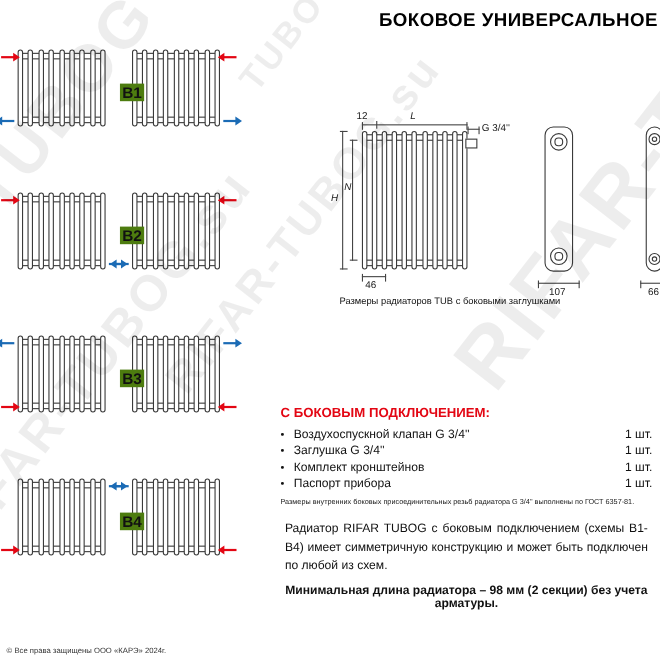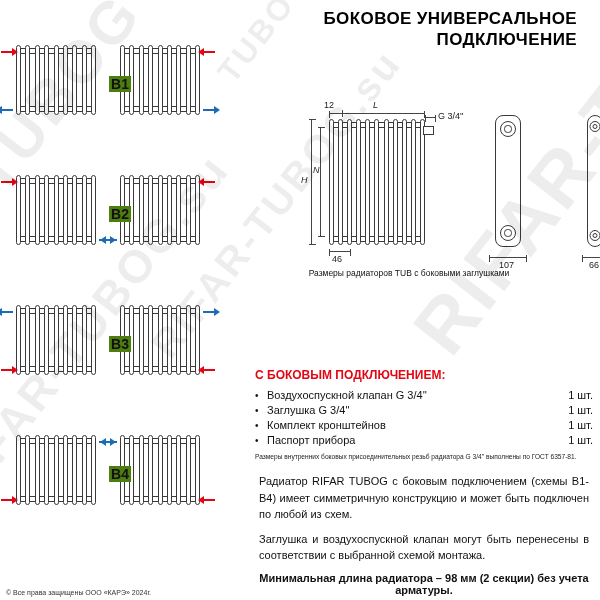--- a/index.html
+++ b/index.html
@@ -9,21 +9,21 @@
   }
   
   .wm{position:absolute;z-index:3;pointer-events:none;color:rgba(0,0,0,0.07);
       font-weight:bold;white-space:nowrap;letter-spacing:3px;transform-origin:left center;}
   .wm1{font-size:60px;left:-15px;top:150px;transform:rotate(-52deg);}
   .wm2{font-size:46px;left:-45px;top:470px;transform:rotate(-52deg);}
   .wm3{font-size:40px;left:160px;top:330px;transform:rotate(-52deg);}
   .wm4{font-size:76px;left:430px;top:300px;transform:rotate(-52deg);}
   .wm5{font-size:32px;left:225px;top:60px;transform:rotate(-52deg);}
   
-  .title{position:absolute;top:8px;right:23px;text-align:right;z-index:2;}
+  .title{position:absolute;top:8px;right:2px;text-align:right;z-index:2;}
   .title span{display:block;font-weight:bold;font-size:17px;line-height:1.25;letter-spacing:.4px;color:#000;}
   
   .schemes{position:absolute;left:16px;top:45px;width:208px;z-index:2;}
   .scheme-row{position:relative;height:70px;margin-bottom:60px;display:flex;gap:24px;}
   .rad-unit{position:relative;width:80px;height:70px;}
   .radiator{position:relative;width:80px;height:70px;display:flex;justify-content:space-between;}
   .radiator::before,.radiator::after{content:"";position:absolute;left:1px;right:1px;height:4px;
       border-top:1px solid #3a3a3a;border-bottom:1px solid #3a3a3a;z-index:0;}
   .radiator::before{top:3px;}
   .radiator::after{bottom:3px;}
@@ -105,21 +105,20 @@
 <div class="page">
 
   <div class="wm wm1">TUBOG</div>
   <div class="wm wm2">RIFAR-TUBOG.su</div>
   <div class="wm wm3">RIFAR-TUBOG.su</div>
   <div class="wm wm4">RIFAR-TUBOG</div>
   <div class="wm wm5">TUBOG.su</div>
 
   <header class="title">
     <span>БОКОВОЕ УНИВЕРСАЛЬНОЕ</span>
-    <span>ПОДКЛЮЧЕНИЕ</span>
   </header>
 
   <section class="schemes">
 
     <div class="scheme-row">
       <div class="rad-unit">
         <div class="radiator">
             <div class="rad-col"></div>
             <div class="rad-col"></div>
             <div class="rad-col"></div>
@@ -327,20 +326,19 @@
         <span class="bullet">•</span>
         <span class="lbl">Паспорт прибора</span>
         <span class="qty">1 шт.</span>
       </div>
     </div>
 
     <div class="eq-note">Размеры внутренних боковых присоединительных резьб радиатора G 3/4'' выполнены по ГОСТ 6357-81.</div>
 
     <div class="desc">
       <p>Радиатор RIFAR TUBOG с боковым подключением (схемы В1-В4) имеет симметричную конструкцию и может быть подключен по любой из схем.</p>
-      <p>Заглушка и воздухоспускной клапан могут быть перенесены в соответствии с выбранной схемой монтажа.</p>
       <div class="min">Минимальная длина радиатора – 98 мм (2 секции) без учета арматуры.</div>
     </div>
   </section>
 
   <footer class="copyright">© Все права защищены ООО «КАРЭ» 2024г.</footer>
 
 </div>
 
 </body></html>

